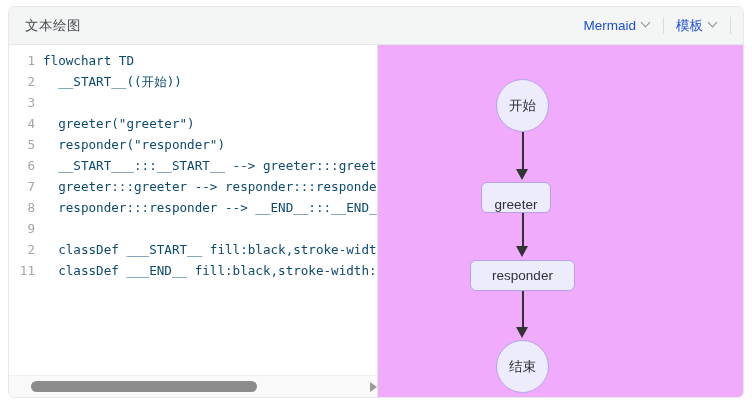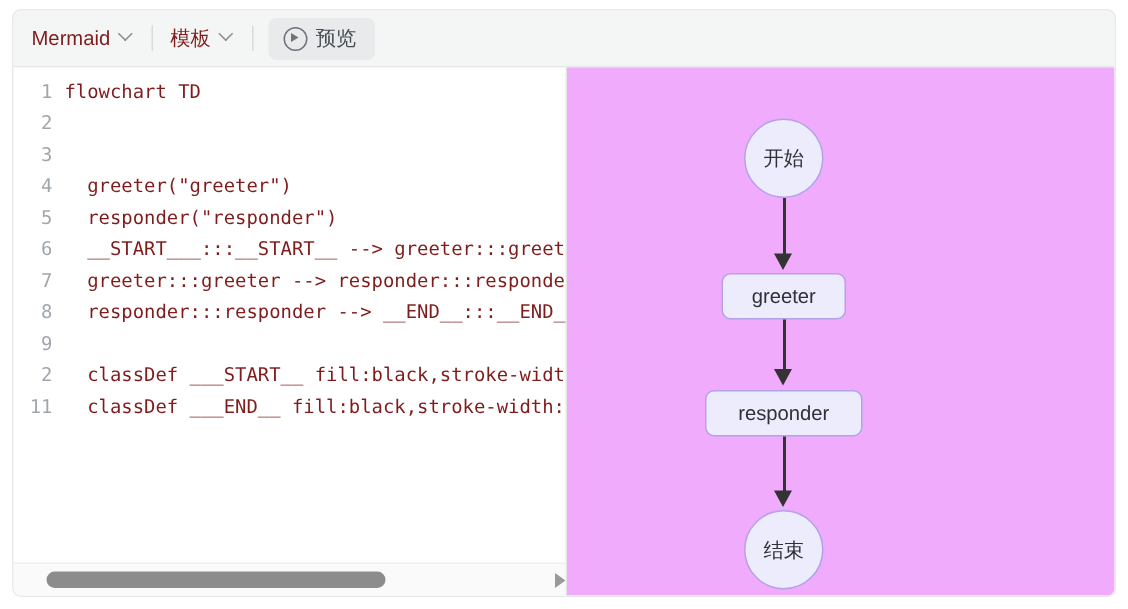--- a/index.html
+++ b/index.html
@@ -50,21 +50,21 @@
     align-items: center;
     padding-right: 12px;
     height: 100%;
   }
   .tool-group {
     display: flex;
     align-items: center;
     gap: 6px;
     padding: 0 12px;
     font-size: 13.5px;
-    color: #7f1d1d;
+    color: #1d4ed8;
     cursor: pointer;
     white-space: nowrap;
   }
   .tool-sep {
     width: 1px;
     height: 17px;
     background: #d9dbdd;
   }
   .chev {
     display: inline-block;
@@ -146,21 +146,21 @@
   .ln {
     width: 26px;
     min-width: 26px;
     text-align: right;
     color: #a0a6ac;
     padding-right: 8px;
     user-select: none;
     box-sizing: content-box;
   }
   .code-text {
-    color: #7f1d1d;
+    color: #0c4a6e;
   }
 
   
   .hscroll {
     position: absolute;
     left: 0;
     bottom: 0;
     width: 100%;
     height: 22px;
     background: #fafafa;
@@ -229,21 +229,21 @@
   }
   .node.rect {
     border-radius: 6px;
   }
   .n-start {
     left: 118px; top: 34px;
     width: 53px; height: 53px;
   }
   .n-greeter {
     left: 103px; top: 137px;
-    width: 83px; height: 31px;
+    width: 70px; height: 31px; align-items: flex-end;
   }
   .n-responder {
     left: 92px; top: 215px;
     width: 105px; height: 31px; text-align: center;
   }
   .n-end {
     left: 118px; top: 295px;
     width: 53px; height: 53px; text-align: right;
   }
   .edge {
@@ -266,54 +266,52 @@
   .a1 { top: 124px; }
   .a2 { top: 201px; }
   .a3 { top: 282px; }
 </style>
 </head>
 <body>
 
 <div id="app">
 
   <div class="header">
+    <div class="header-title">文本绘图</div>
 
     <div class="toolbar">
       <div class="tool-group">
         <span>Mermaid</span>
         <span class="chev"></span>
       </div>
 
       <div class="tool-sep"></div>
 
       <div class="tool-group">
         <span>模板</span>
         <span class="chev"></span>
       </div>
 
       <div class="tool-sep"></div>
 
-      <div class="preview-btn">
-        <span class="play-icon"></span>
-        <span>预览</span>
-      </div>
     </div>
   </div>
 
   <div class="body">
 
     <div class="editor-pane">
       <div class="code-area">
 
         <div class="code-line">
           <span class="ln">1</span>
           <span class="code-text">flowchart TD</span>
         </div>
         <div class="code-line">
           <span class="ln">2</span>
+          <span class="code-text">  __START__((开始))</span>
         </div>
         <div class="code-line">
           <span class="ln">3</span>
         </div>
         <div class="code-line">
           <span class="ln">4</span>
           <span class="code-text">  greeter("greeter")</span>
         </div>
         <div class="code-line">
           <span class="ln">5</span>

